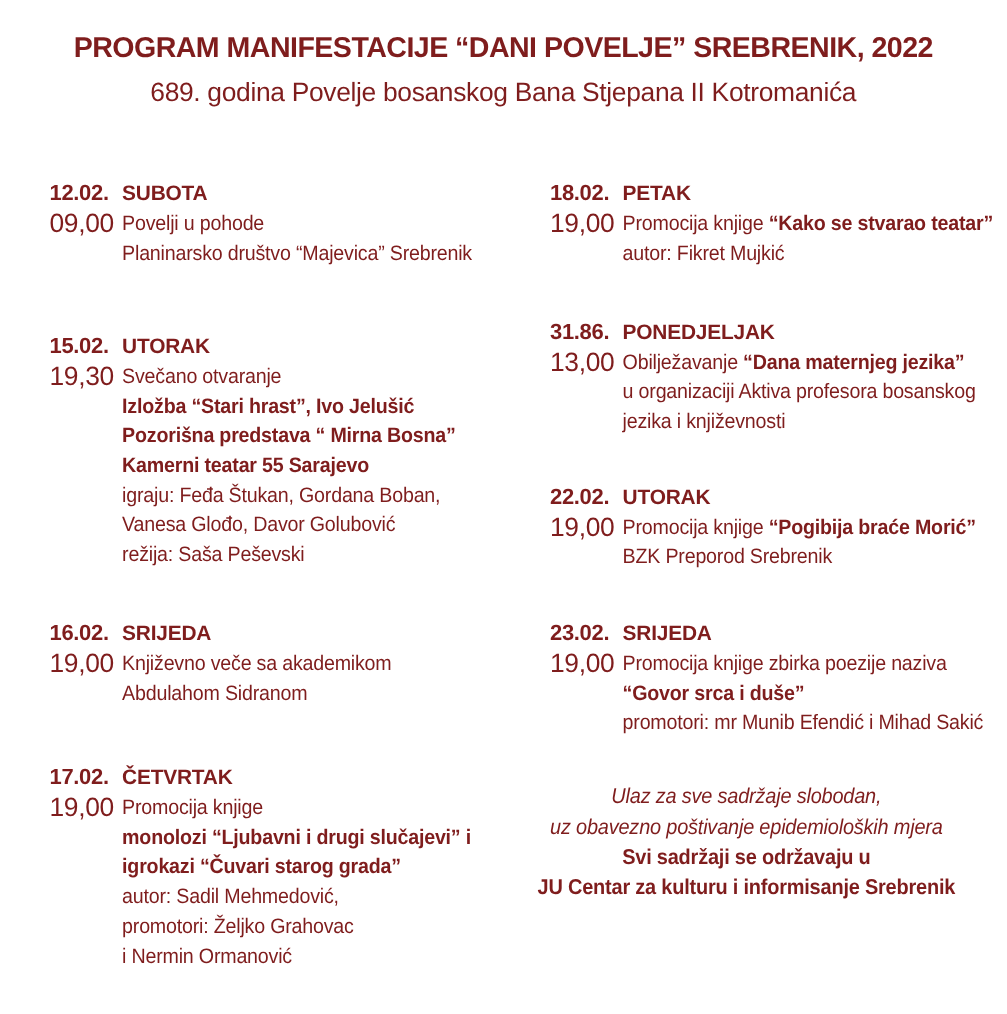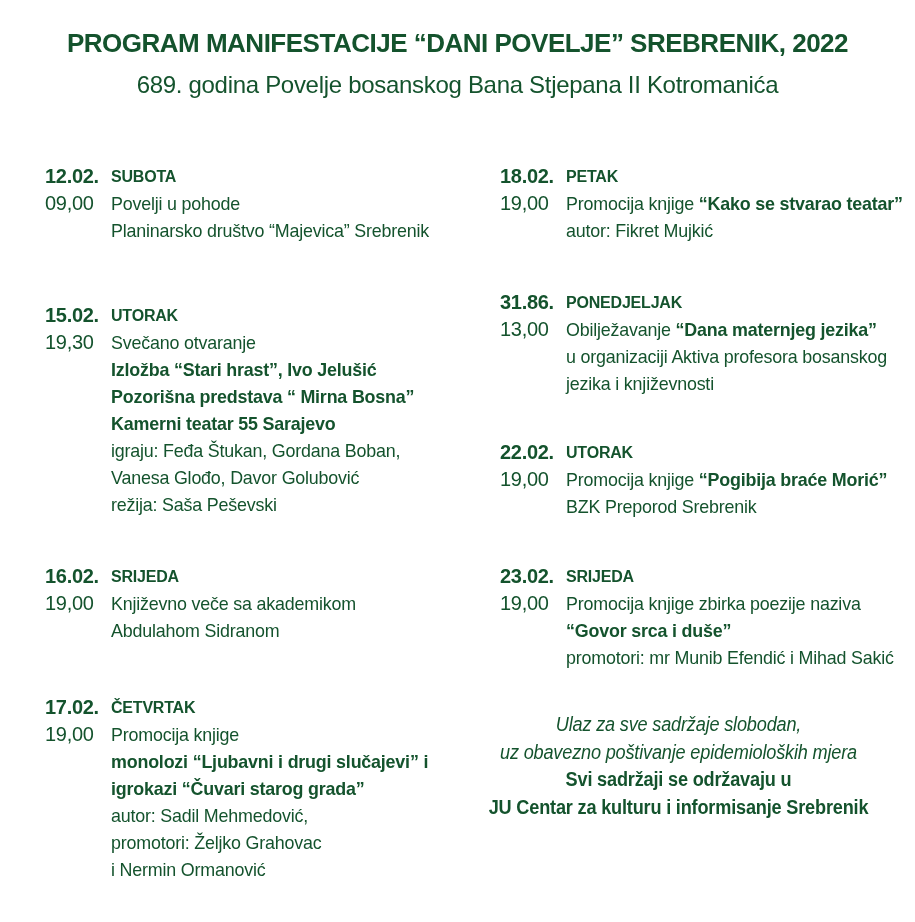--- a/index.html
+++ b/index.html
@@ -1,21 +1,21 @@
 <!DOCTYPE html>
 <html><head>
 <meta charset="utf-8">
 <style>
   html, body { margin: 0; padding: 0; background: #ffffff; }
   .page {
     position: relative;
     width: 915px;
     height: 922px;
     background: #ffffff;
-    color: #14532d;
+    color: #7f1d1d;
     font-family: "Liberation Sans", sans-serif;
     overflow: hidden;
   }
   
   .header { position: absolute; top: 28px; left: 0; right: 0; text-align: center; }
   .title {
     font-size: 26px;
     font-weight: 700;
     letter-spacing: -0.5px;
     white-space: nowrap;
@@ -26,22 +26,22 @@
     margin-top: 9px;
     letter-spacing: -0.3px;
   }
   
   .col { position: absolute; top: 163px; }
   .col-left  { left: 45px;  width: 430px; }
   .col-right { left: 500px; width: 415px; }
   .row { display: flex; line-height: 27px; white-space: nowrap; align-items: flex-start; }
   .date, .gutter { width: 66px; flex: 0 0 66px; }
   .date { font-weight: 700; font-size: 20px; letter-spacing: -0.3px; }
-  .day  { font-weight: 700; font-size: 16px; letter-spacing: -0.2px; }
-  .gutter { font-size: 20px; letter-spacing: -0.3px; }
+  .day  { font-weight: 700; font-size: 19px; letter-spacing: -0.2px; }
+  .gutter { font-size: 24px; letter-spacing: -0.3px; }
   .txt {
     font-size: 19px;
     letter-spacing: -0.2px;
     display: inline-block;
     transform: scaleX(0.94);
     transform-origin: 0 50%;
   }
   .b { font-weight: 700; }
   
   .footer {

